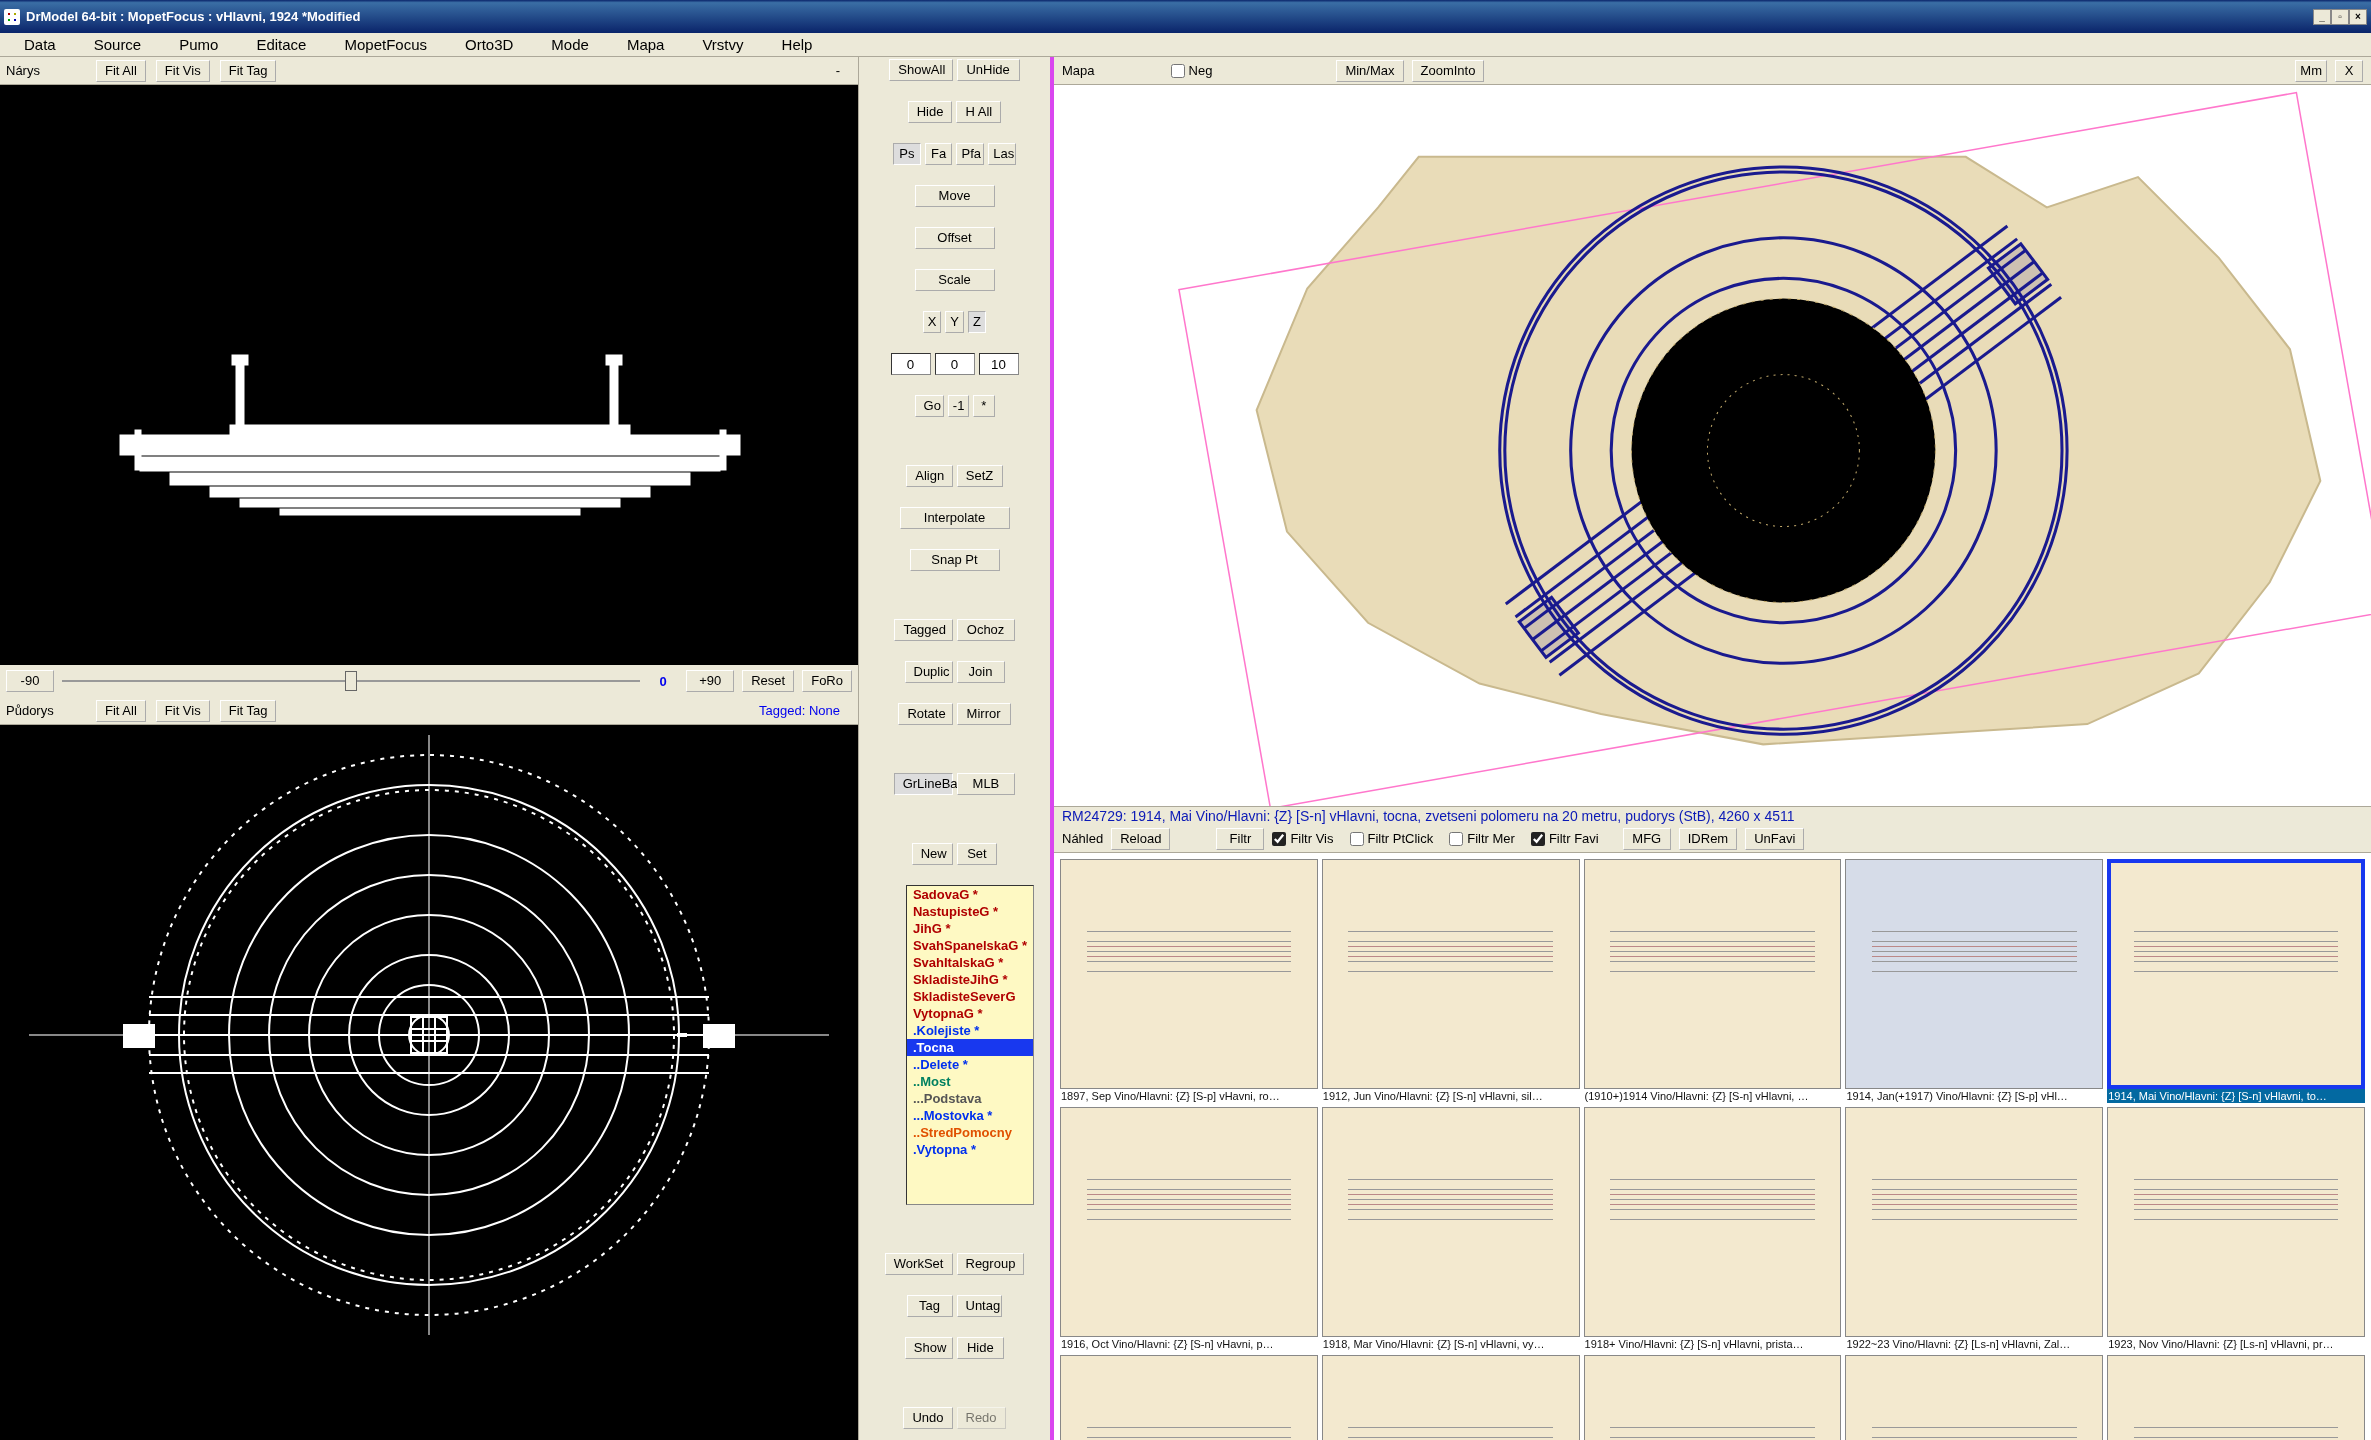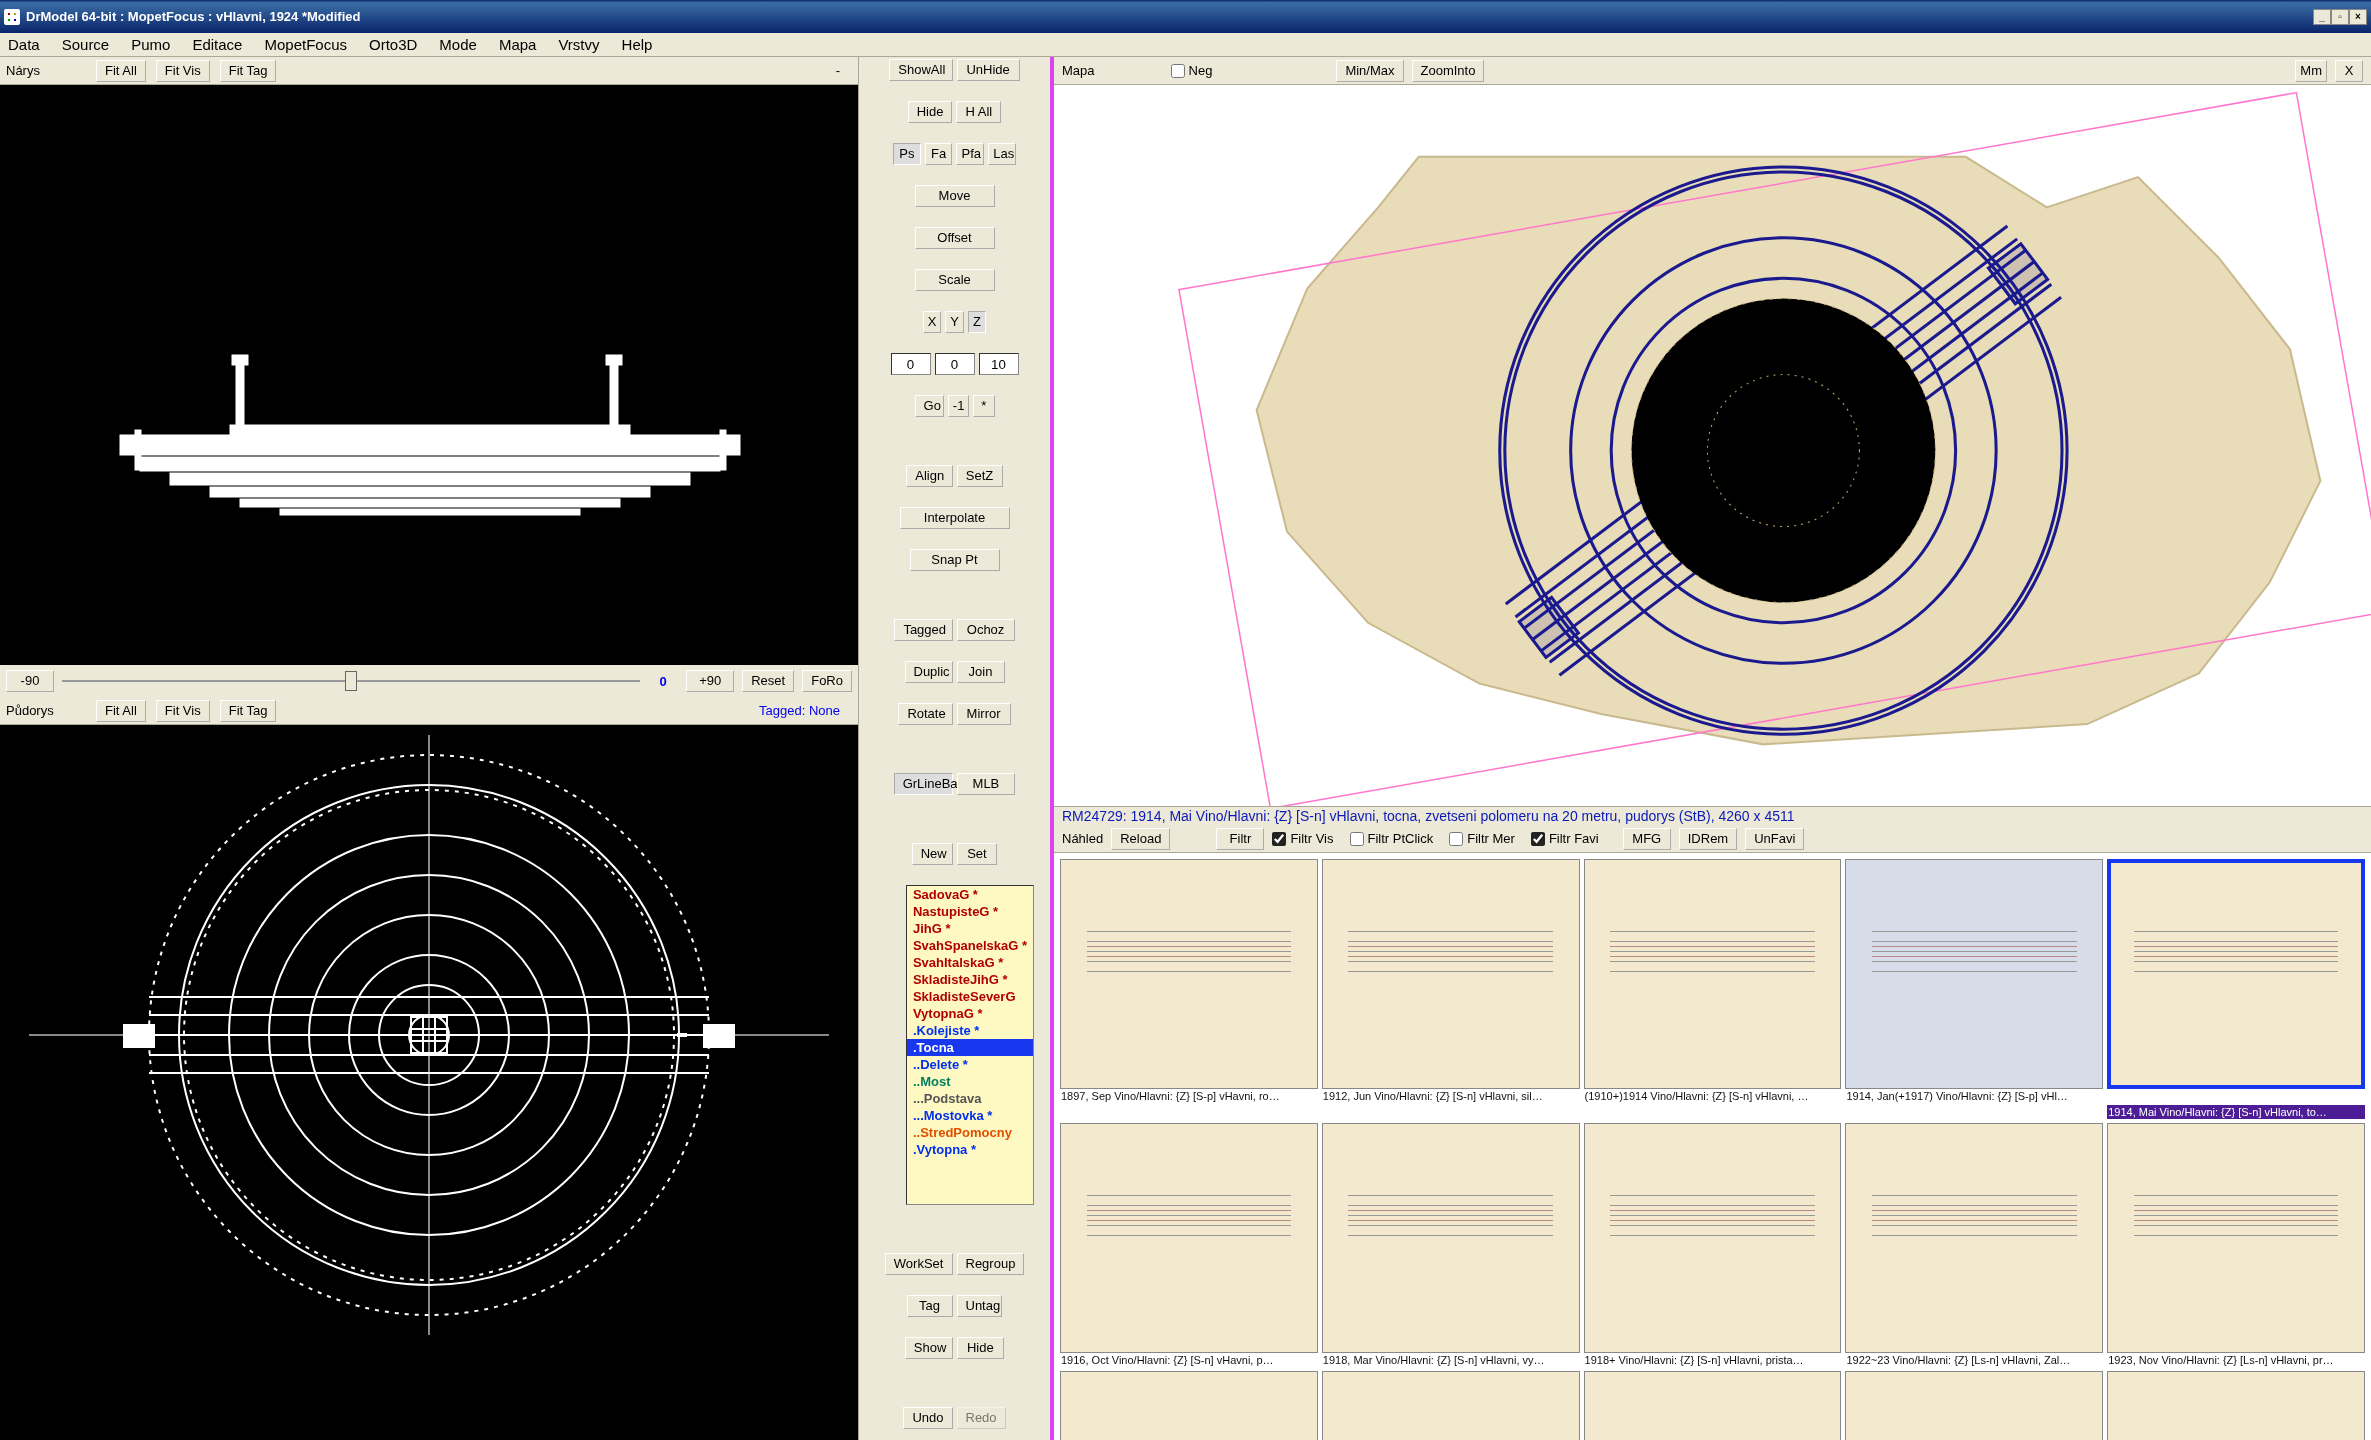--- a/index.html
+++ b/index.html
@@ -36,21 +36,21 @@
 .titlebar .spacer { flex: 1; }
 .win-btns { display: flex; gap: 0; }
 .win-btns span {
   width: 18px; height: 16px; background: #ece9d8; border: 1px solid #888;
   display: inline-flex; align-items: center; justify-content: center; font-size: 10px; color: #000; cursor: pointer;
 }
 .menubar {
   background: #ece9d8; height: 24px; display: flex; align-items: center; padding: 0 8px; gap: 22px;
   border-bottom: 1px solid #aca899; flex-shrink: 0; font-size: 15px;
 }
-.menubar span { cursor: pointer; }
+.menubar span { cursor: pointer; margin-left: 16px; }
 .main {
   flex: 1;
   display: grid;
   grid-template-columns: 858px 196px 1fr;
   overflow: hidden;
 }
 
 .leftcol { display: flex; flex-direction: column; background: #ece9d8; }
 .panel-bar { display: flex; align-items: center; gap: 10px; padding: 2px 6px; background: #ece9d8; border-bottom: 1px solid #aca899; height: 28px; }
 .panel-bar .label { min-width: 80px; }
@@ -111,21 +111,21 @@
   overflow:hidden;
 }
 .thumb-img.sel { outline:4px solid #1838ef; outline-offset:-4px; }
 .thumb-img.blueish { background:#d6dce8; }
 .thumb-img::after {
   content:""; position:absolute; left:10%; right:10%; top:40%; height:1px; background:#999;
   box-shadow: 0 -10px 0 #999, 0 10px 0 #999, 0 -20px 0 #999, 0 20px 0 #999,
               0 -5px 0 #b88, 0 5px 0 #b88;
 }
 .thumb-cap { font-size:11px; color:#111; white-space:nowrap; overflow:hidden; text-overflow:clip; padding:0 1px; height:14px; line-height:14px;}
-.thumb-cap.sel { background:#4c1d95; color:#fff;margin-top:16px;}
+.thumb-cap.sel { background:#0369a1; color:#fff;}
 .statusbar { height:22px; background:#ece9d8; border-top:1px solid #aca899; padding:0 8px; display:flex; align-items:center; font-size:13px;}
 </style>
 </head>
 <body>
 
 <div class="titlebar">
   <span class="titlebar-icon"></span>
   <span>DrModel 64-bit : MopetFocus : vHlavni, 1924 *Modified</span>
   <span class="spacer"></span>
   <span class="win-btns">

